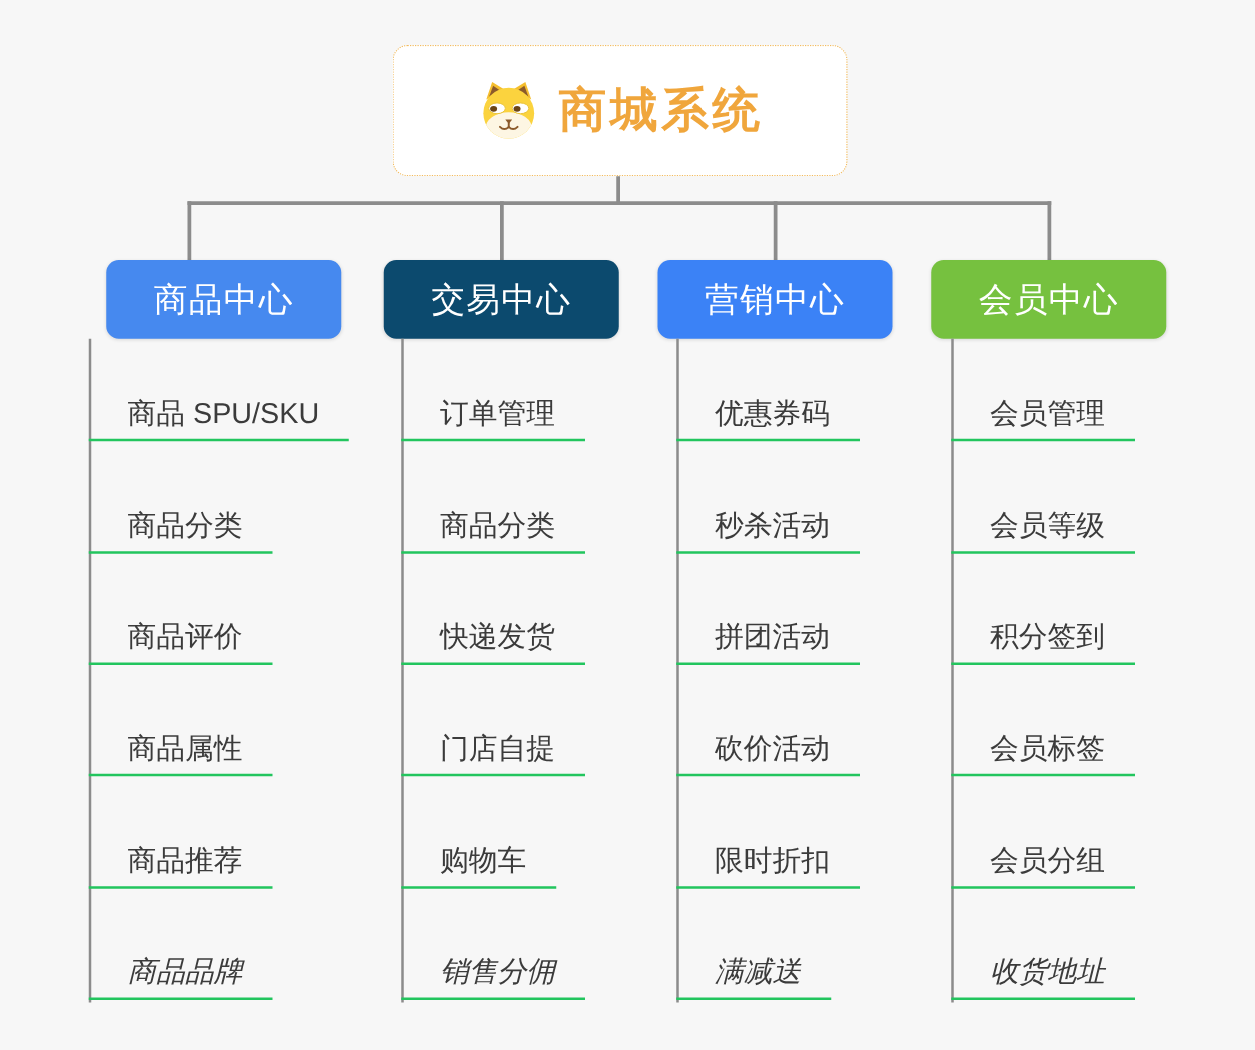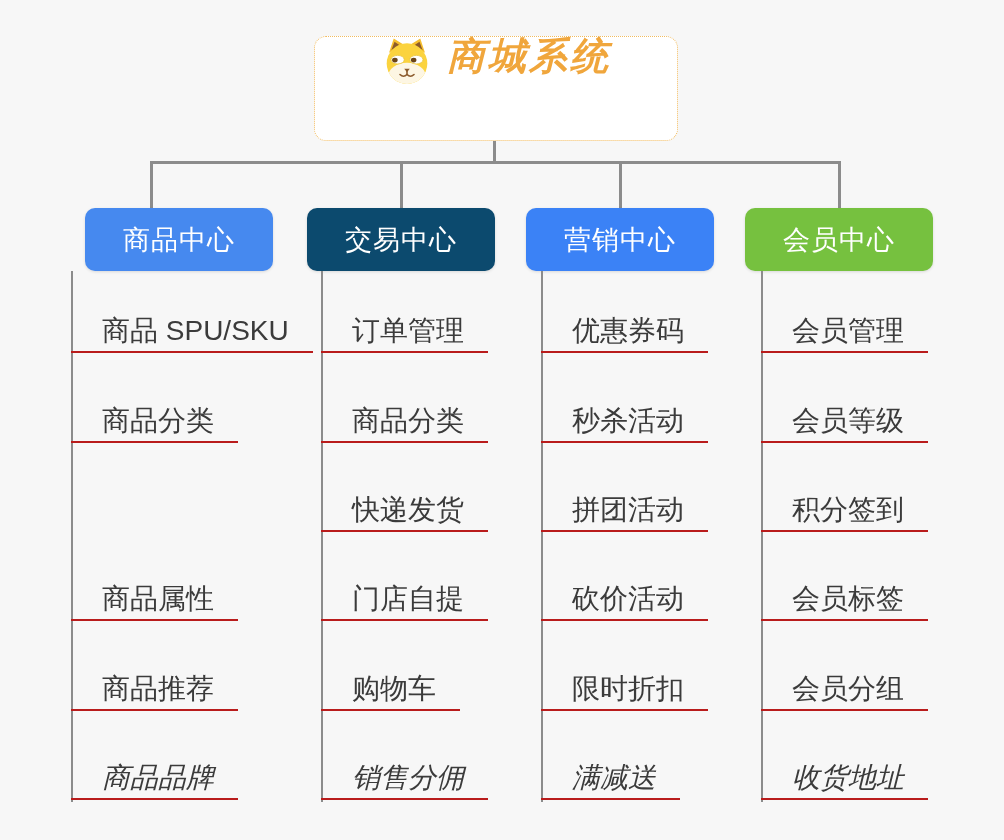--- a/index.html
+++ b/index.html
@@ -8,21 +8,21 @@
     font-family:"Liberation Sans","DejaVu Sans",sans-serif;
     width:1004px;height:840px;overflow:hidden;
   }
   .canvas{position:relative;width:1004px;height:840px;background:#F7F7F7;}
 
   
   .root-node{
     position:absolute;left:314px;top:36px;width:364px;height:105px;
     background:#FFFFFF;border:1px dotted #F2BC60;border-radius:12px;
     box-sizing:border-box;
-    display:flex;align-items:flex-start;justify-content:center;gap:14px;font-style:italic;
+    display:flex;align-items:center;justify-content:center;gap:14px;
   }
   .root-icon{width:52px;height:50px;display:inline-flex;flex:0 0 auto;}
   .root-title{
     font-size:38px;font-weight:600;color:#F0A63C;letter-spacing:3px;
     line-height:1;white-space:nowrap;
   }
 
   
   .line{position:absolute;background:#8C8C8C;}
   .stem {left:492.5px;top:141px;width:3px;height:21px;}
@@ -42,22 +42,22 @@
     display:flex;align-items:center;justify-content:center;
     color:#FFFFFF;font-size:27px;letter-spacing:1px;white-space:nowrap;
     box-shadow:0 1px 3px rgba(0,0,0,0.12);
   }
   .branch-box.b0{left:57px;} .branch-box.b1{left:307px;}
   .branch-box.b2{left:526px;} .branch-box.b3{left:745px;}
 
   
   .item{
     position:absolute;display:inline-block;white-space:nowrap;
-    font-size:28px;color:#3B3B3B;line-height:27px;
-    padding:0 24px 7px 31px;border-bottom:2px solid #b91c1c;
+    font-size:23px;color:#3B3B3B;line-height:27px;
+    padding:0 24px 7px 31px;border-bottom:2px solid #22c55e;
   }
   .item.c0{left:71px;} .item.c1{left:321px;}
   .item.c2{left:541px;} .item.c3{left:761px;}
   .item.r0{top:317px;} .item.r1{top:407px;text-align:right;} .item.r2{top:496px;}
   .item.r3{top:585px;} .item.r4{top:675px;} .item.r5{top:764px;font-style:italic;}
 </style>
 </head>
 <body>
 
 <div class="canvas">
@@ -98,20 +98,21 @@
   <div class="branch-box b2" style="background-color: #3b82f6;">营销中心</div>
   <div class="branch-box b3" style="background-color: rgb(118, 193, 63);">会员中心</div>
 
   <div class="vline c0"></div>
   <div class="vline c1"></div>
   <div class="vline c2"></div>
   <div class="vline c3"></div>
 
   <div class="item c0 r0">商品 SPU/SKU</div>
   <div class="item c0 r1">商品分类</div>
+  <div class="item c0 r2">商品评价</div>
   <div class="item c0 r3">商品属性</div>
   <div class="item c0 r4">商品推荐</div>
   <div class="item c0 r5">商品品牌</div>
 
   <div class="item c1 r0">订单管理</div>
   <div class="item c1 r1">商品分类</div>
   <div class="item c1 r2">快递发货</div>
   <div class="item c1 r3">门店自提</div>
   <div class="item c1 r4">购物车</div>
   <div class="item c1 r5">销售分佣</div>

